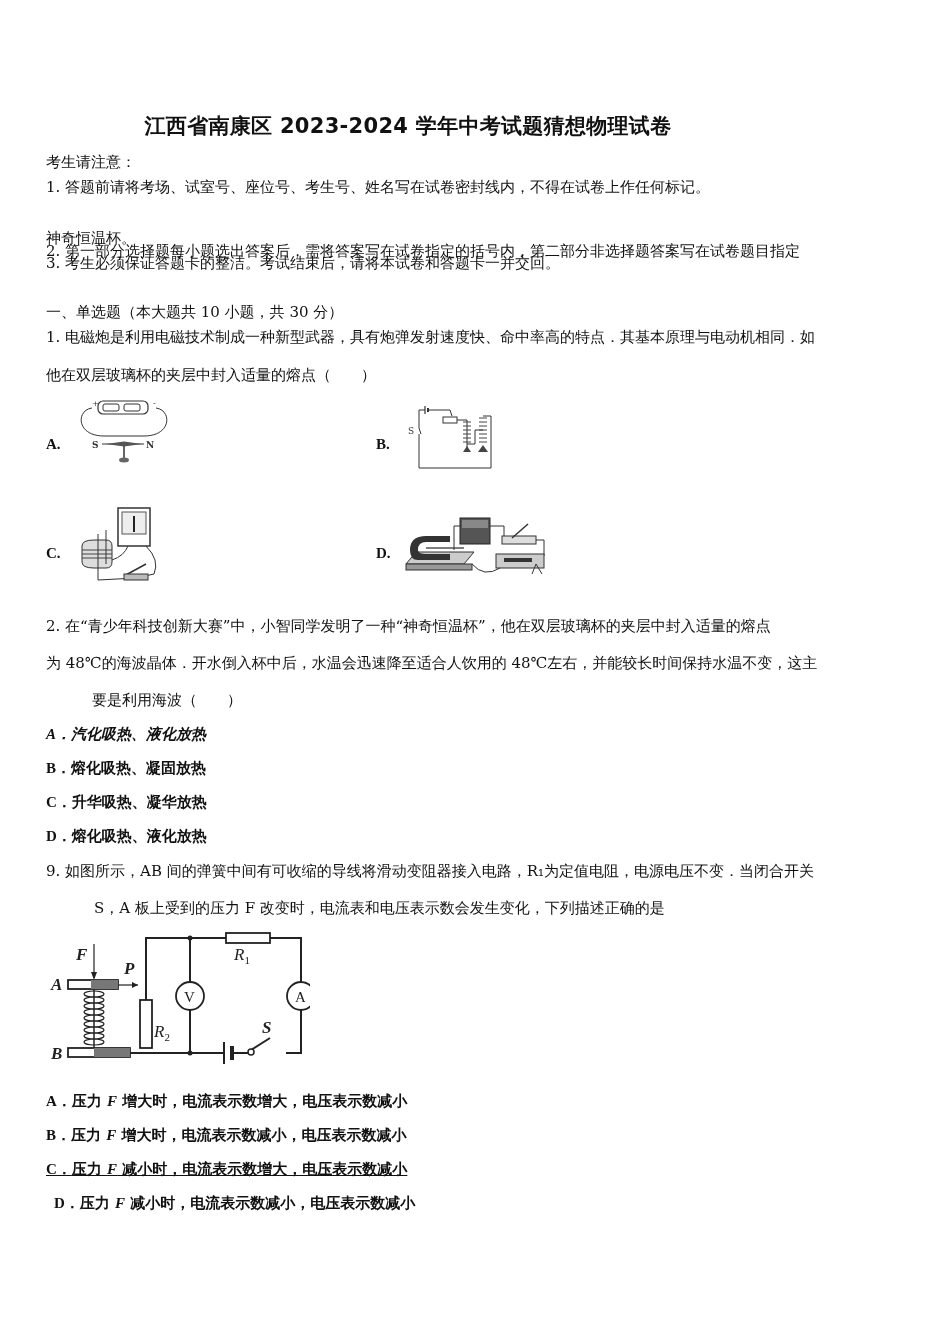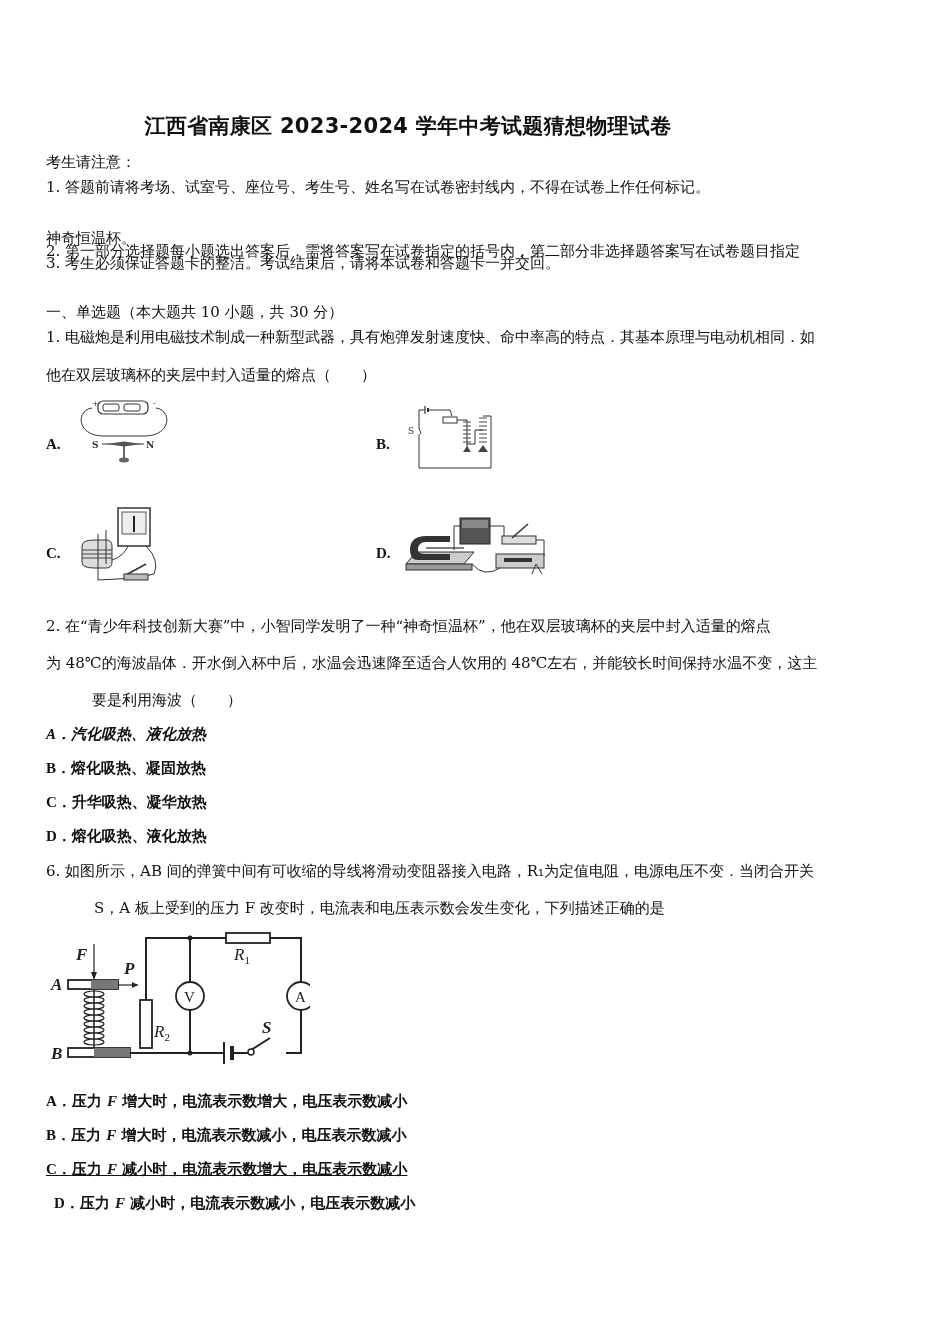--- a/index.html
+++ b/index.html
@@ -115,21 +115,21 @@
 <div class="abs txt" style="left:46px;top:758px;">
   <span class="opt-label">B．</span><span class="b">熔化吸热、凝固放热</span>
 </div>
 <div class="abs txt" style="left:46px;top:792px;">
   <span class="opt-label">C．</span><span class="b">升华吸热、凝华放热</span>
 </div>
 <div class="abs txt" style="left:46px;top:826px;">
   <span class="opt-label">D．</span><span class="b">熔化吸热、液化放热</span>
 </div>
 
-<div class="abs txt" style="left:46px;top:861px;">6. 如图所示，AB 间的弹簧中间有可收缩的导线将滑动变阻器接入电路，R₁为定值电阻，电源电压不变．当闭合开关</div>
+<div class="abs txt" style="left:46px;top:861px;">9. 如图所示，AB 间的弹簧中间有可收缩的导线将滑动变阻器接入电路，R₁为定值电阻，电源电压不变．当闭合开关</div>
 <div class="abs txt" style="left:46px;top:898px;margin-left:48px;">S，A 板上受到的压力 F 改变时，电流表和电压表示数会发生变化，下列描述正确的是</div>
 
 <div class="fig" style="left:48px;top:930px;width:262px;height:135px;">
   <svg width="262" height="135" viewBox="0 0 262 135">
     <g fill="none" stroke="#222" stroke-width="2">
 
       <path d="M98,70 L98,8 L178,8"></path>
       <path d="M222,8 L253,8 L253,52"></path>
       <path d="M253,80 L253,123 L238,123"></path>
 

